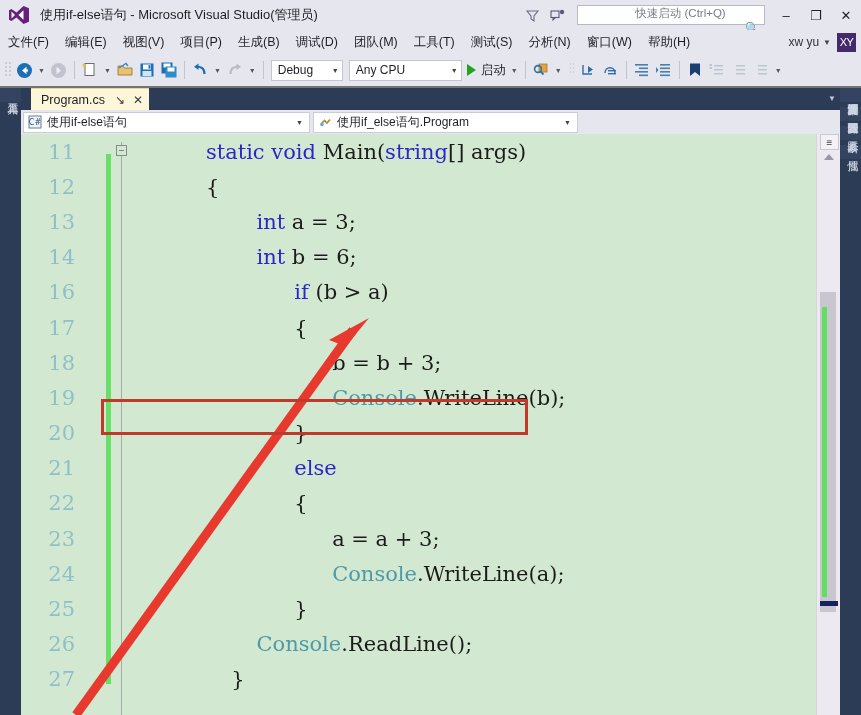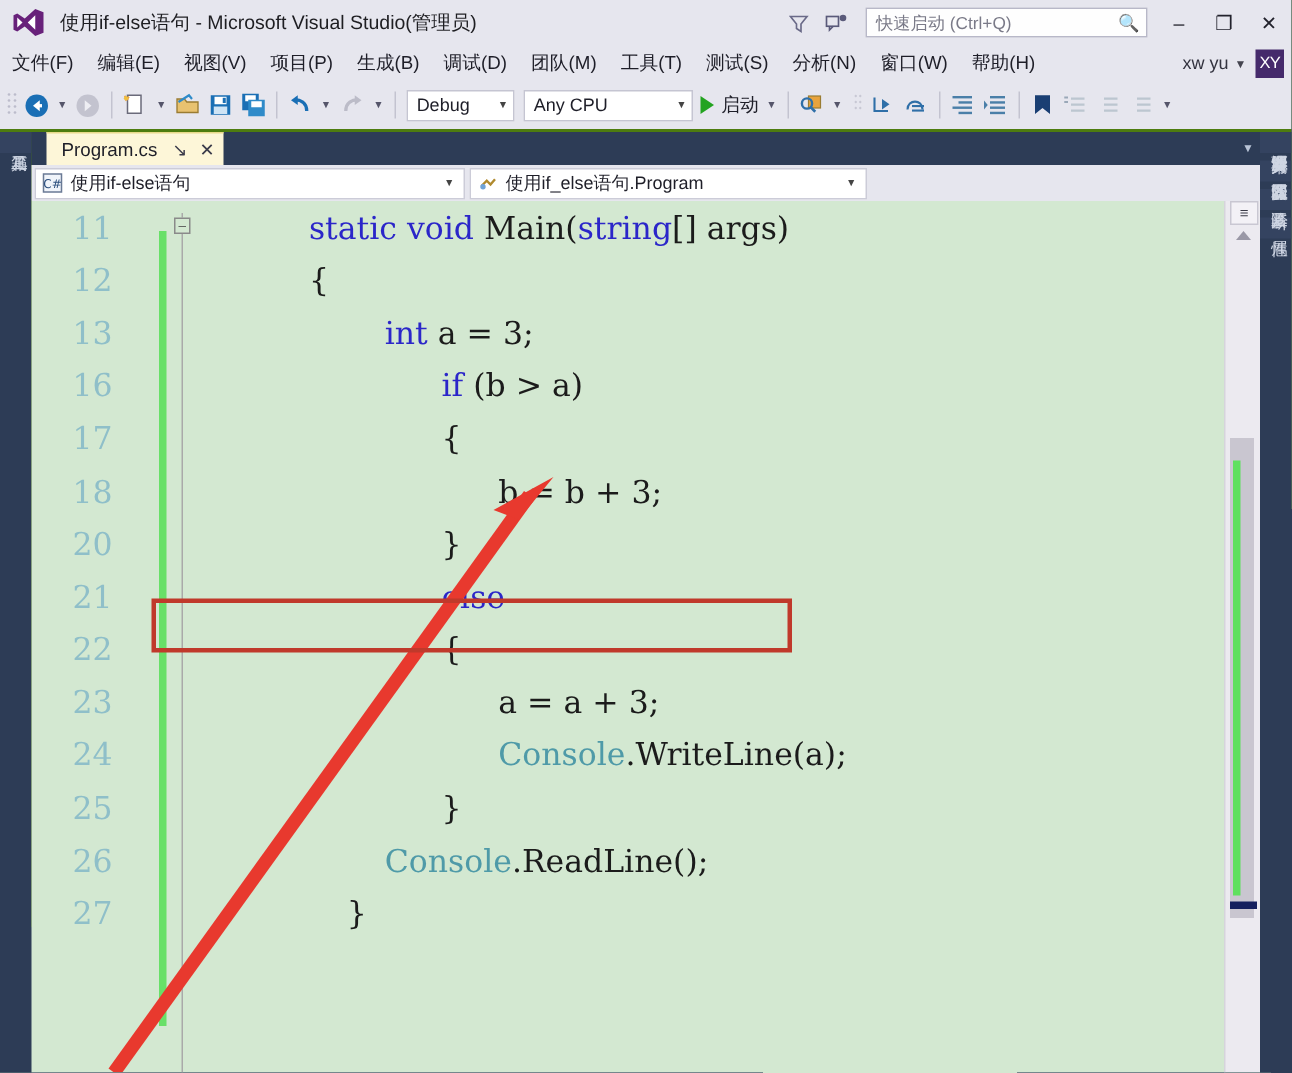--- a/index.html
+++ b/index.html
@@ -2,42 +2,42 @@
 <html><head>
 <meta charset="utf-8">
 <style>
   * { box-sizing: border-box; margin: 0; padding: 0; }
   html, body {
     width: 861px; height: 715px;
     overflow: hidden;
     font-family: "Liberation Sans", sans-serif;
     background: #2d3c56;
   }
-  #app { position: relative; width: 861px; height: 618px; background: #4d7c0f; }
+  #app { position: relative; width: 861px; height: 618px; background: #737373; }
 
   
   .titlebar {
     position: absolute; left: 0; top: 0; width: 861px; height: 30px;
     background: #e6e6ee; display: flex; align-items: center;
   }
   .vs-logo { width: 22px; height: 20px; margin-left: 8px; position: relative; flex: none; }
   .vs-logo svg { display: block; }
   .title-text {
     margin-left: 10px; font-size: 13px; color: #1e1e22; white-space: nowrap;
   }
   .title-right {
     margin-left: auto; display: flex; align-items: center; height: 30px;
   }
   .tb-icon {
     width: 26px; height: 26px; display: flex; align-items: center; justify-content: center;
     color: #5a5a7a;
   }
   .quicklaunch {
     width: 188px; height: 20px; background: #fefefe; border: 1px solid #b8b8c8;
-    display: flex; align-items: center; padding: 0 4px 0 6px; margin: 0 6px;
+    display: flex; align-items: center; padding: 0 4px 0 23px; margin: 0 6px; flex-direction: column;
   }
   .quicklaunch span { font-size: 11.5px; color: #7a7a88; white-space: nowrap; }
   .ql-search { margin-left: auto; color: #55556a; font-size: 12px; }
   .wbtn {
     width: 30px; height: 30px; display: flex; align-items: center; justify-content: center;
     font-size: 13px; color: #22222c;
   }
 
   
   .menubar {
@@ -514,33 +514,43 @@
           <div class="lnum">12</div>
           <div class="gutter-glyph"></div>
           <div class="code-text" style="margin-left: 100.96px;"><span>{</span></div>
         </div>
         <div class="line">
           <div class="lnum">13</div>
           <div class="gutter-glyph"></div>
           <div class="code-text" style="margin-left: 151.44px;"><span class="kw">int</span><span> a = 3;</span></div>
         </div>
         <div class="line">
+          <div class="lnum">14</div>
+          <div class="gutter-glyph"></div>
+          <div class="code-text" style="margin-left: 151.44px;"><span class="kw">int</span><span> b = 6;</span></div>
+        </div>
+        <div class="line">
           <div class="lnum">16</div>
           <div class="gutter-glyph"></div>
           <div class="code-text" style="margin-left: 189.3px;"><span class="kw">if</span><span> (b &gt; a)</span></div>
         </div>
         <div class="line">
           <div class="lnum">17</div>
           <div class="gutter-glyph"></div>
           <div class="code-text" style="margin-left: 189.3px;"><span>{</span></div>
         </div>
         <div class="line">
           <div class="lnum">18</div>
           <div class="gutter-glyph"></div>
           <div class="code-text" style="margin-left: 227.16px;"><span>b = b + 3;</span></div>
+        </div>
+        <div class="line">
+          <div class="lnum">19</div>
+          <div class="gutter-glyph"></div>
+          <div class="code-text" style="margin-left: 227.16px;"><span class="type">Console</span><span>.WriteLine(b);</span></div>
         </div>
         <div class="line">
           <div class="lnum">20</div>
           <div class="gutter-glyph"></div>
           <div class="code-text" style="margin-left: 189.3px;"><span>}</span></div>
         </div>
         <div class="line">
           <div class="lnum">21</div>
           <div class="gutter-glyph"></div>
           <div class="code-text" style="margin-left: 189.3px; text-align: right;"><span class="kw">else</span></div>

